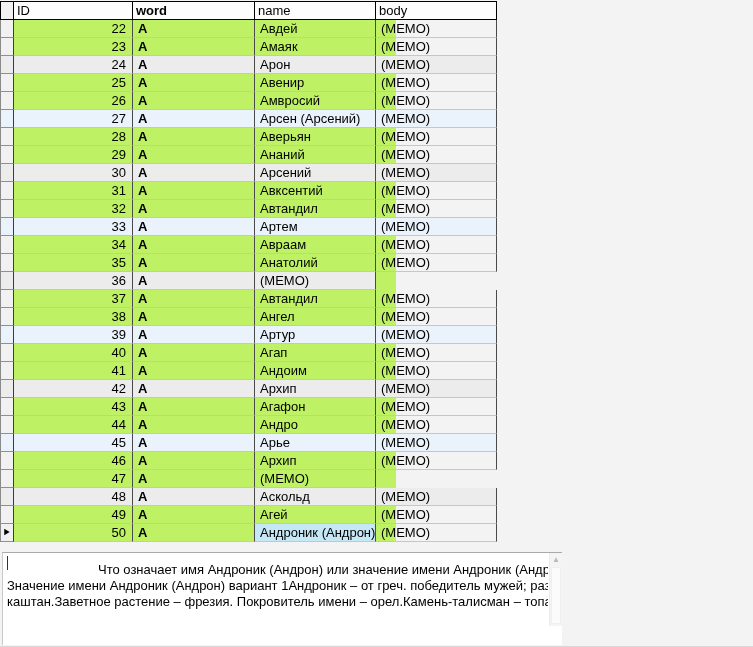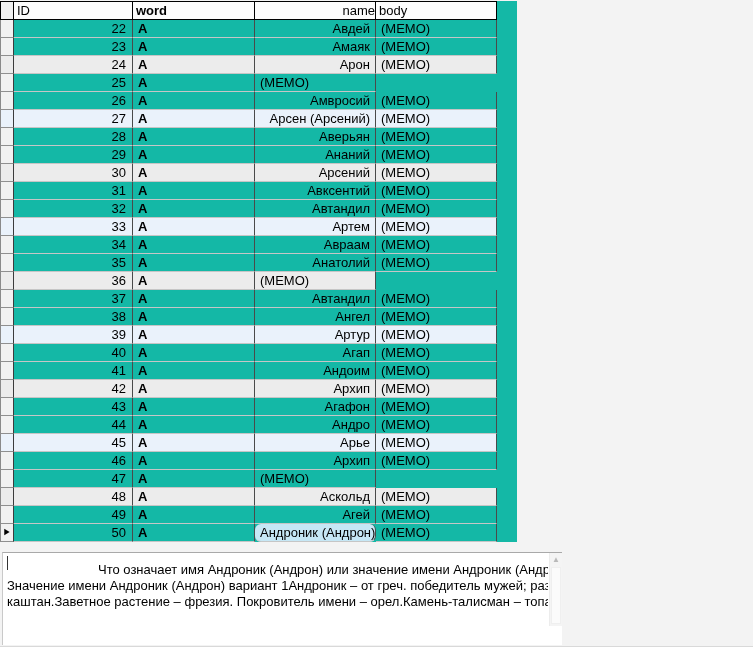--- a/index.html
+++ b/index.html
@@ -6,22 +6,22 @@
   html, body {
     width: 753px; height: 647px;
     font-family: "Liberation Sans", sans-serif;
     background: var(--bg, #f3f3f3);
     overflow: hidden;
     position: relative;
   }
 
   
   .grid {
-    position: absolute; left: 0; top: 1px; width: 517px;
-    background: #14b8a6;
+    position: absolute; left: 0; top: 1px; width: 396px;
+    background: #bef264;
     font-size: 13px; color: #000;
   }
   .grid-header { display: flex; height: 19px; }
   .hcell {
     border: 1px solid #000;
     border-left: none;
     background: #fdfdfd;
     padding: 1px 0 0 3px;
     overflow: hidden; white-space: nowrap;
   }
@@ -41,26 +41,26 @@
     border-left: 1px solid #8a8a8a;
     border-right: 1px solid #3c3c3c;
     border-bottom: 1px solid #8f8f8f;
     background: #f1f1f1;
     display: flex; align-items: center; justify-content: center;
     padding: 0;
   }
   .w-sel  { width: 14px;  flex: 0 0 14px; }
   .w-id   { width: 119px; flex: 0 0 119px; }
   .w-word { width: 122px; flex: 0 0 122px; font-weight: bold; }
-  .w-name { width: 121px; flex: 0 0 121px; text-align: right; }
+  .w-name { width: 121px; flex: 0 0 121px; }
   .w-body { width: 121px; flex: 0 0 121px; }
   .cell.col-id { text-align: right; padding-right: 6px; }
   .row-gray .cell { background: var(--stripe-gray, #ececec); }
   .row-blue .cell { background: var(--stripe-blue, #eaf2fb); }
-  .cell.selected { background: var(--selected-cell, #c6e7f5) !important; border-radius: 6px; }
+  .cell.selected { background: var(--selected-cell, #c6e7f5) !important; }
   .row-indicator {
     font-size: 9px; line-height: 9px; color: #000;
     transform: scaleY(1.2);
   }
 
   
   .memo-panel {
     position: absolute; left: 2px; top: 552px;
     width: 560px; height: 93px;
     background: #fff;
@@ -130,20 +130,21 @@
         <div class="cell sel-cell w-sel"></div>
         <div class="cell w-id col-id">24</div>
         <div class="cell w-word">А</div>
         <div class="cell w-name">Арон</div>
         <div class="cell w-body">(MEMO)</div>
       </div>
       <div class="grid-row">
         <div class="cell sel-cell w-sel"></div>
         <div class="cell w-id col-id">25</div>
         <div class="cell w-word">А</div>
+        <div class="cell w-name">Авенир</div>
         <div class="cell w-body">(MEMO)</div>
       </div>
       <div class="grid-row">
         <div class="cell sel-cell w-sel"></div>
         <div class="cell w-id col-id">26</div>
         <div class="cell w-word">А</div>
         <div class="cell w-name">Амвросий</div>
         <div class="cell w-body">(MEMO)</div>
       </div>
       <div class="grid-row row-blue">

